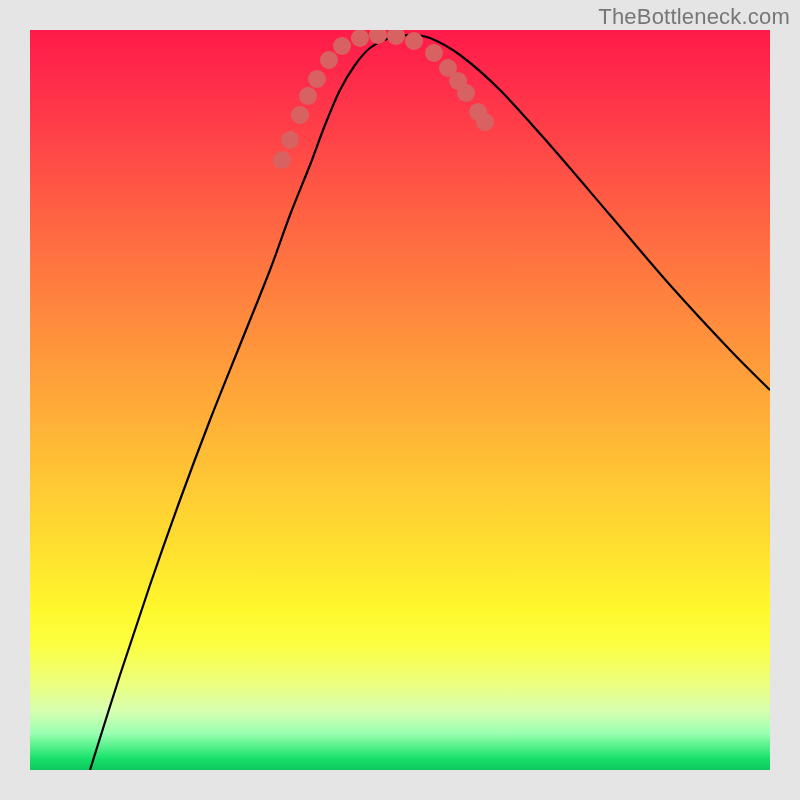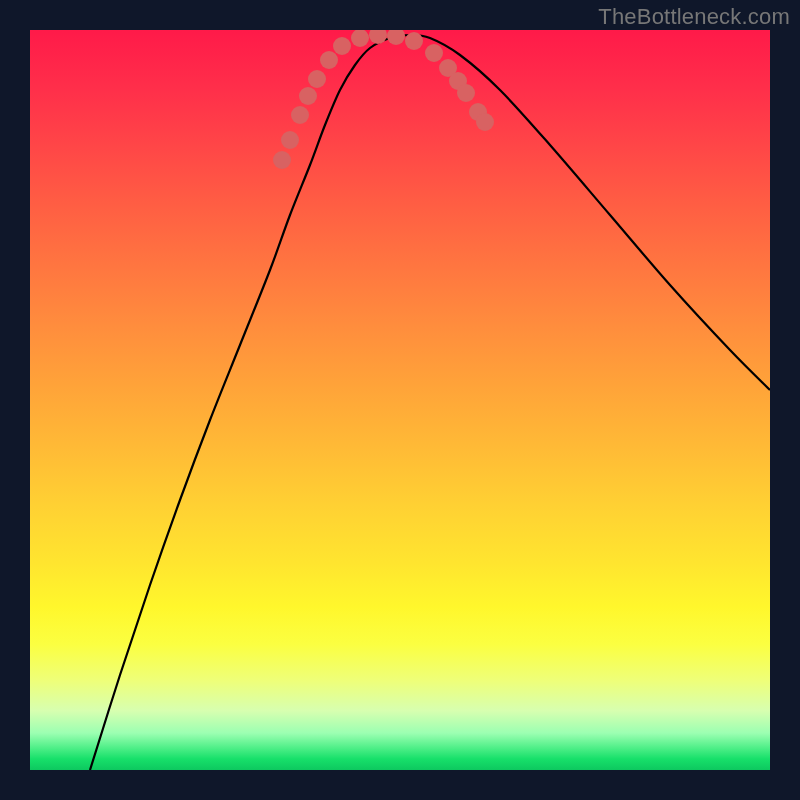--- a/index.html
+++ b/index.html
@@ -10,21 +10,21 @@
     background: #000;
     position: relative;
     font-family: Arial, sans-serif;
   }
   .frame {
     position: absolute;
     top: 0;
     left: 0;
     width: 800px;
     height: 800px;
-    background: #0f172a;
+    background: #e5e5e5;
   }
   .gradient-area {
     position: absolute;
     top: 30px;
     left: 30px;
     width: 740px;
     height: 740px;
     background: linear-gradient(to bottom,
       #ff1a49 0%,
       #ff2f4a 8%,

